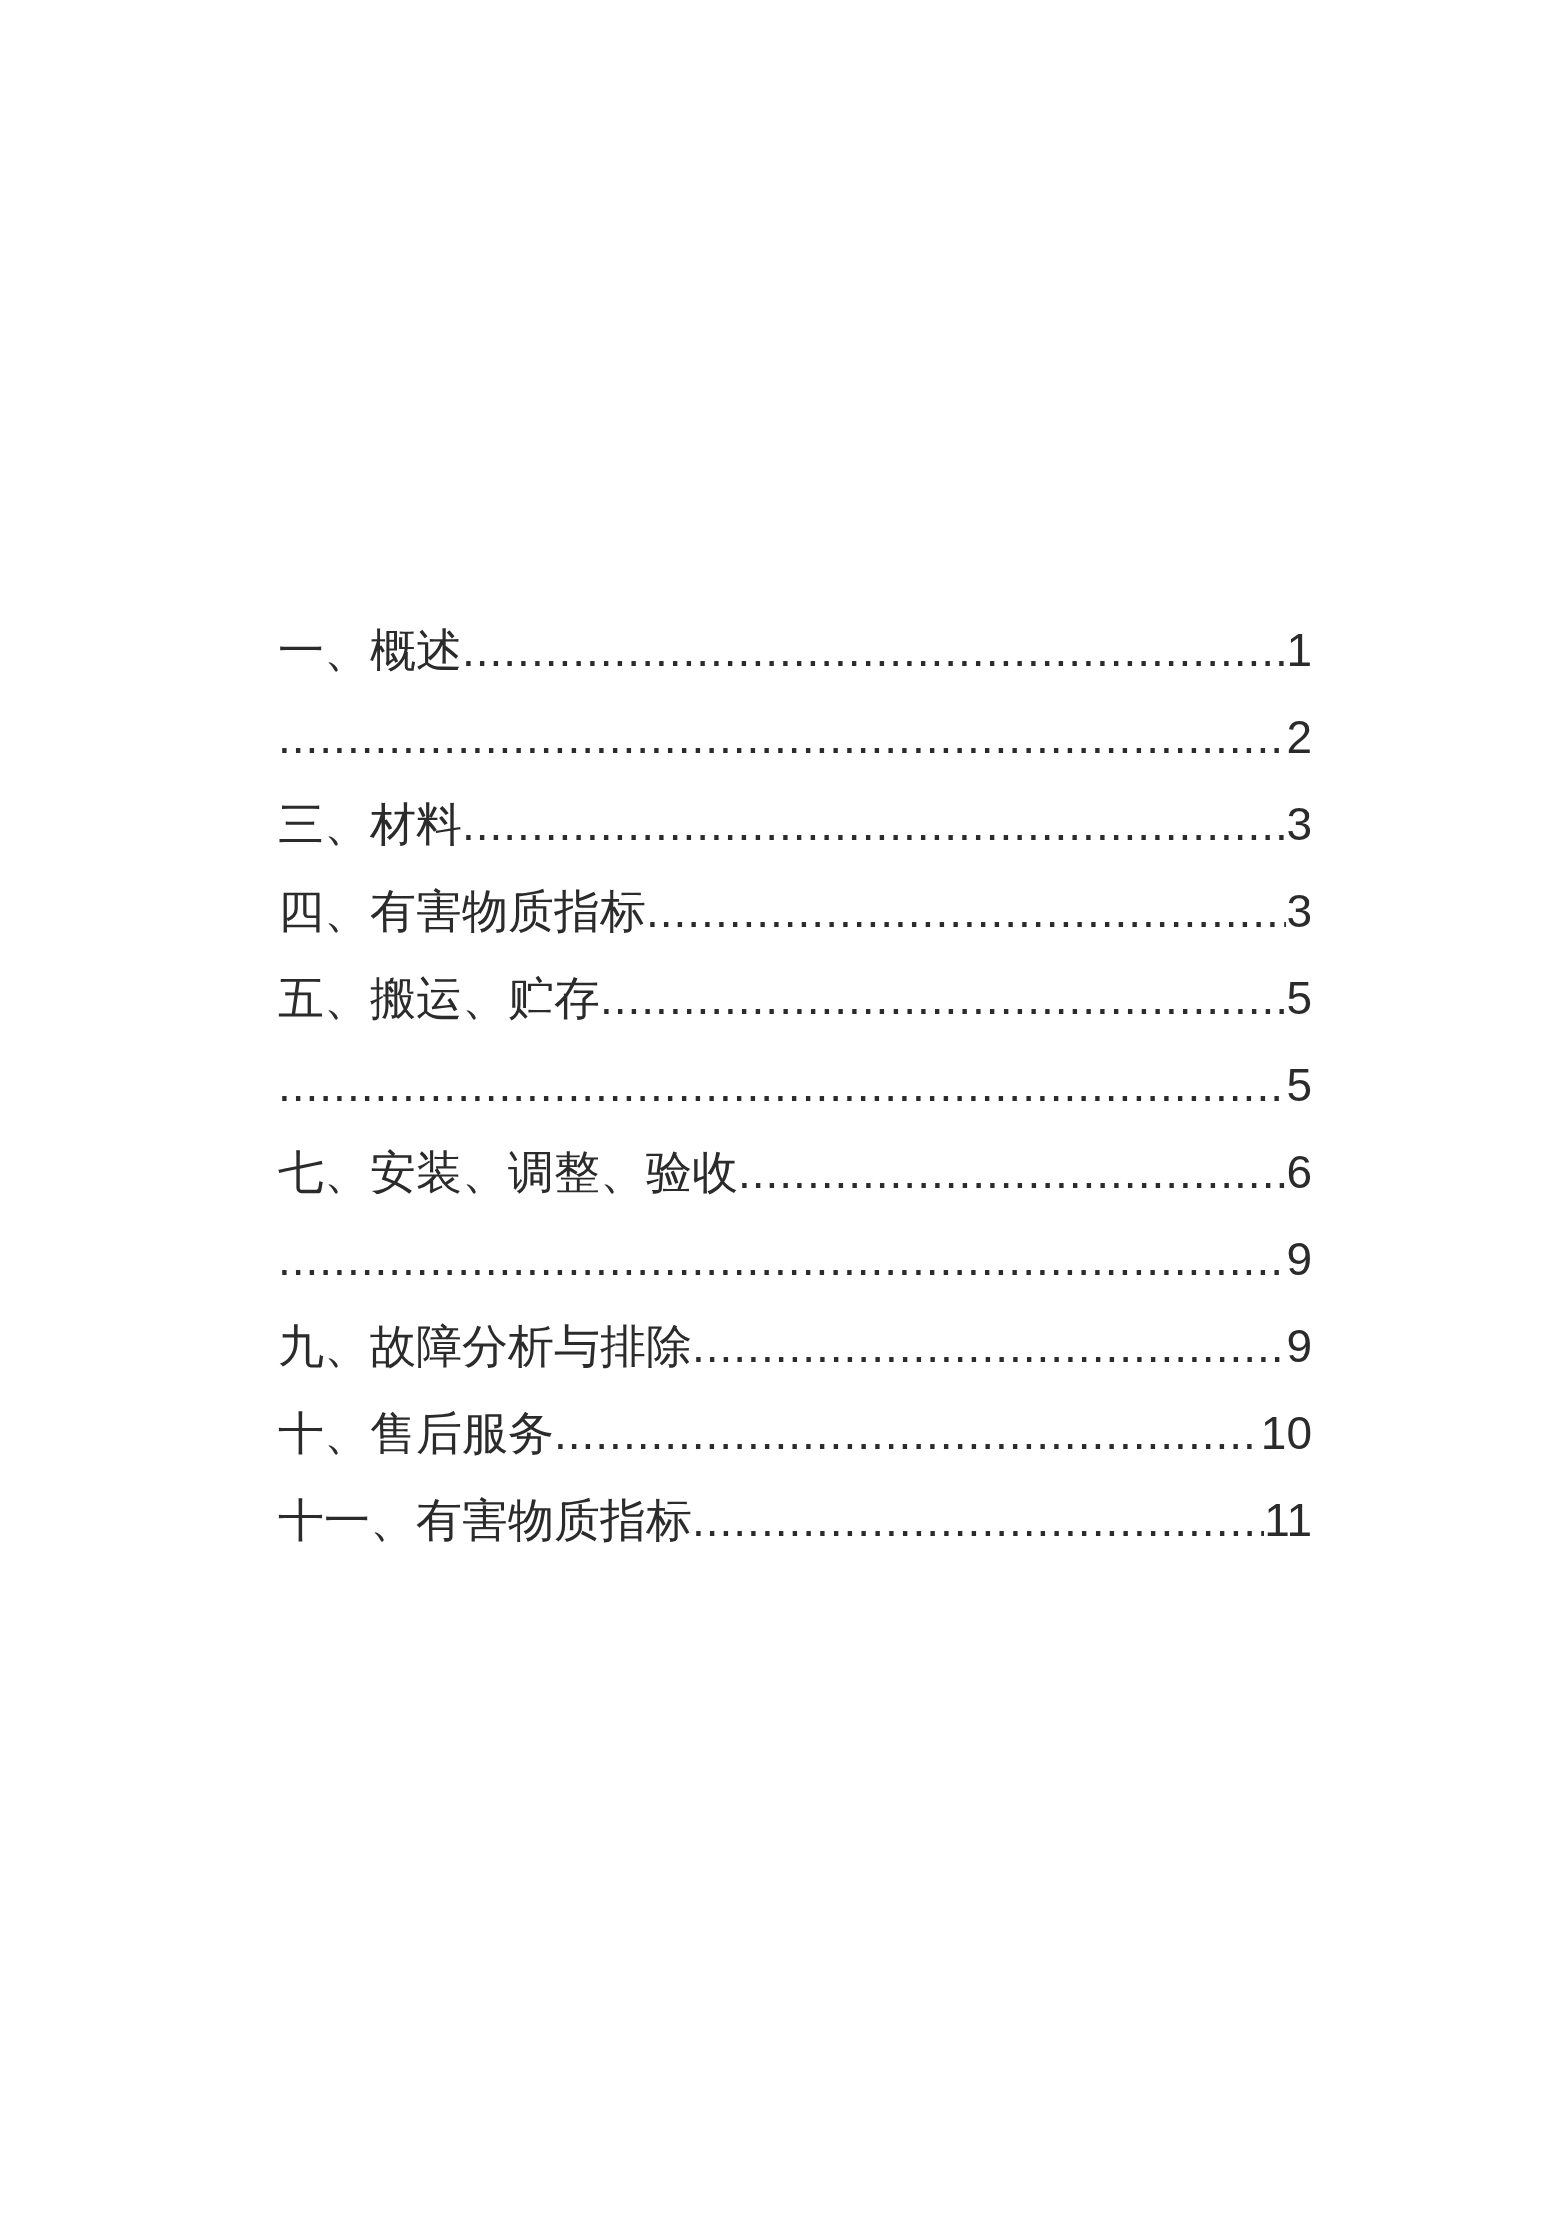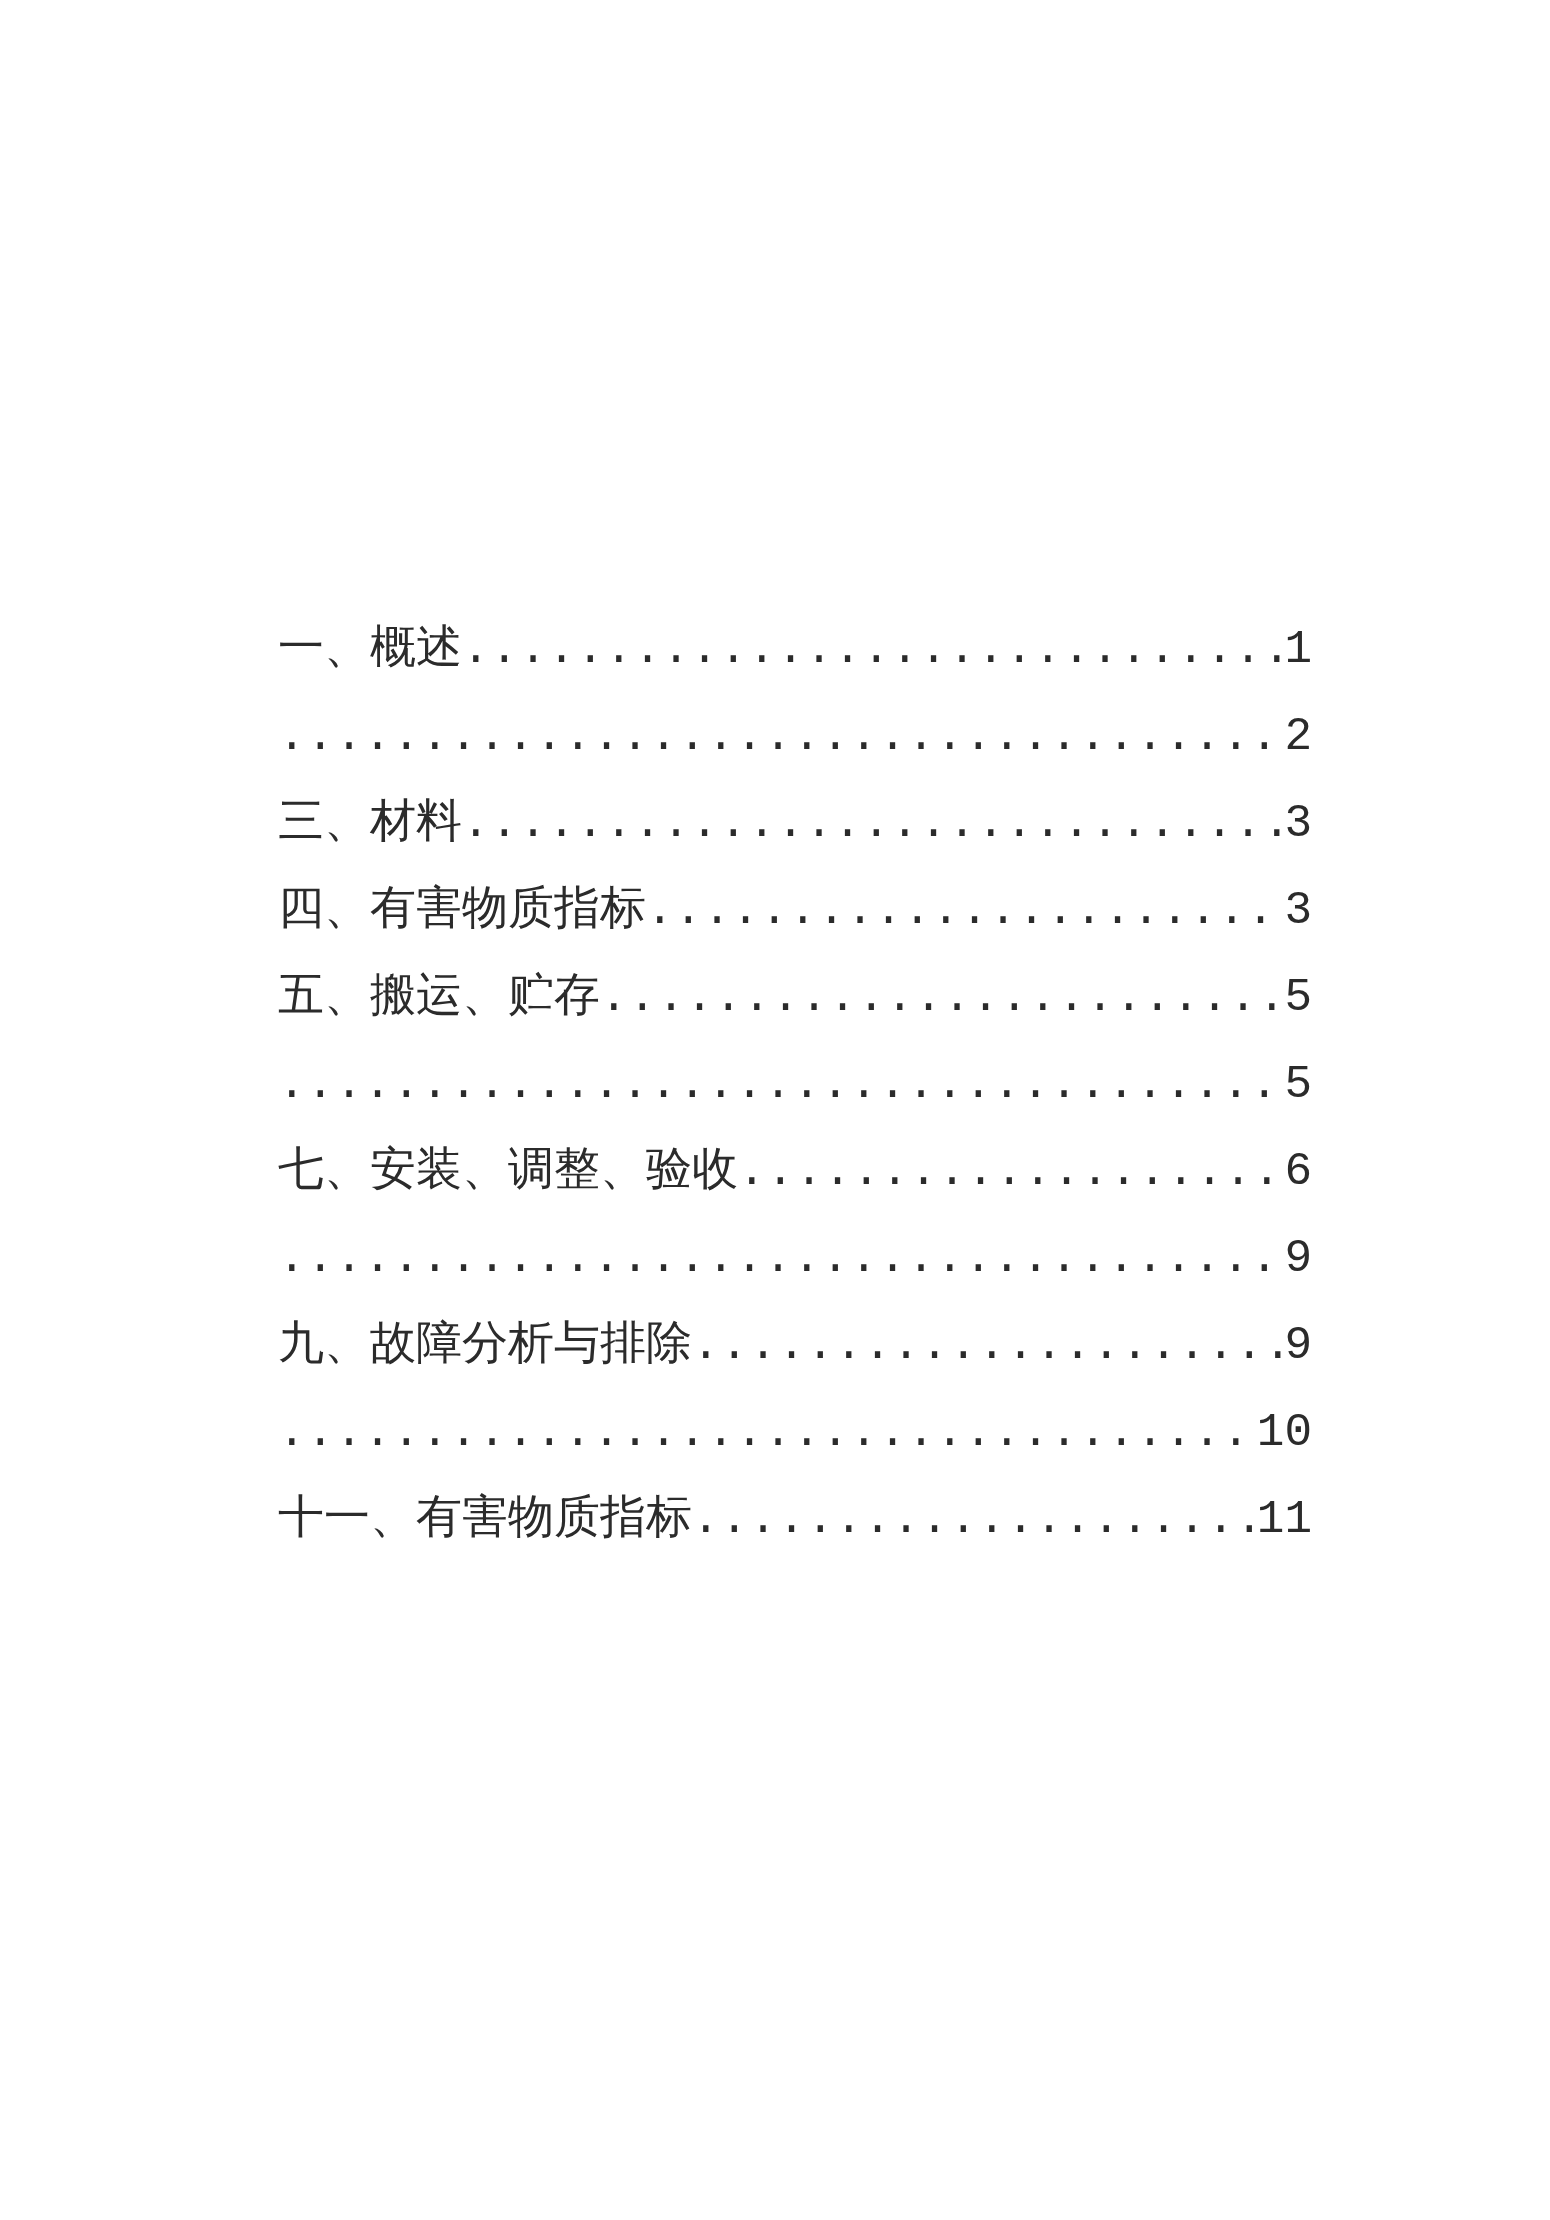--- a/index.html
+++ b/index.html
@@ -10,21 +10,20 @@
     width: 1550px;
     height: 2220px;
     overflow: hidden;
     font-family: "Liberation Sans", "DejaVu Sans", sans-serif;
   }
   .page {
     position: relative;
     width: 1550px;
     height: 2220px;
     background: #ffffff;
-    font-family: Liberation Mono, monospace;
   }
   .toc {
     position: absolute;
     left: 278px;
     top: 607px;
     width: 1034px;
   }
   .toc-row {
     display: flex;
     align-items: baseline;
@@ -89,20 +88,21 @@
       <div class="toc-row">
         <span class="toc-leader">................................................................................................................................................................</span>
         <span class="toc-page">9</span>
       </div>
       <div class="toc-row">
         <span class="toc-title">九、故障分析与排除</span>
         <span class="toc-leader">................................................................................................................................................................</span>
         <span class="toc-page">9</span>
       </div>
       <div class="toc-row">
+        <span class="toc-title">十、售后服务</span>
         <span class="toc-leader">................................................................................................................................................................</span>
         <span class="toc-page">10</span>
       </div>
       <div class="toc-row">
         <span class="toc-title">十一、有害物质指标</span>
         <span class="toc-leader">................................................................................................................................................................</span>
         <span class="toc-page">11</span>
       </div>
     </div>
 </div>

